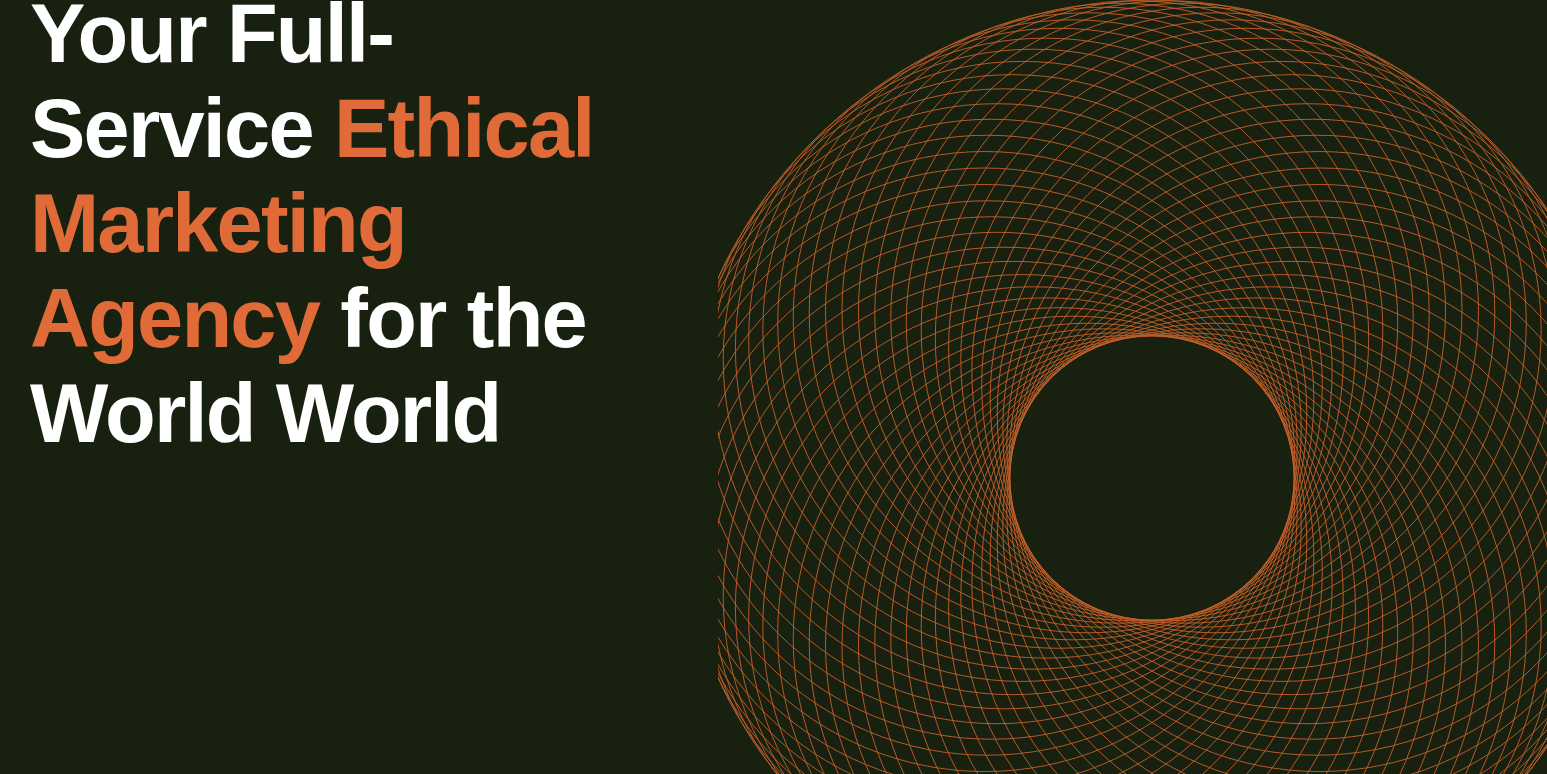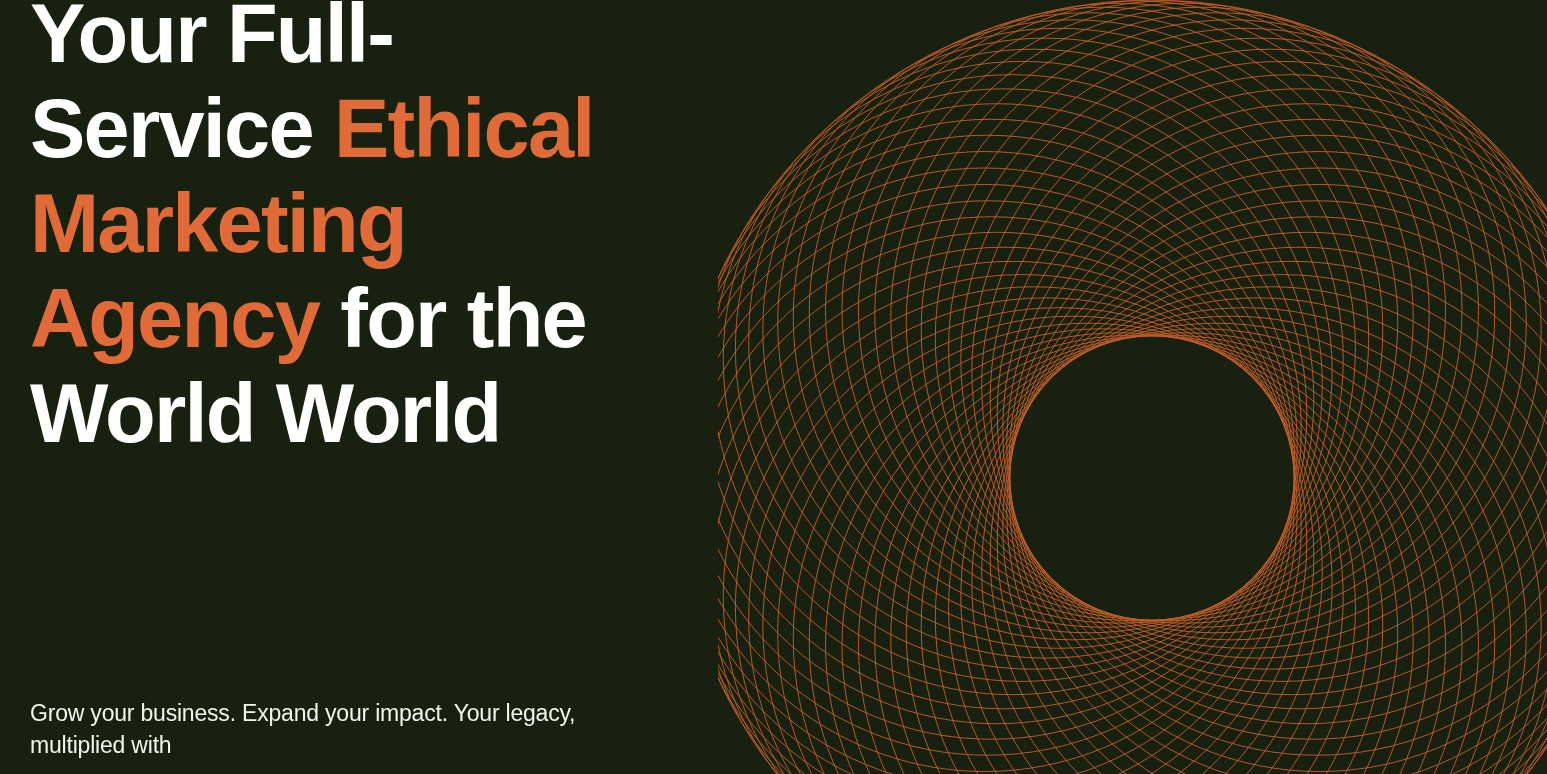--- a/index.html
+++ b/index.html
@@ -152,17 +152,16 @@
           <circle cx="598.77" cy="505.22" r="310" stroke="#C35E2A" stroke-width="1" fill="none" opacity="0.92"></circle>
           <circle cx="601.19" cy="521.53" r="310" stroke="#C35E2A" stroke-width="1" fill="none" opacity="0.92"></circle>
         </g>
     </svg>
   </div>
 
   <div id="copy">
 
     <h1 id="headline"><span class="hl-plain">Your Full-Service </span><span class="hl-accent">Ethical Marketing Agency</span><span class="hl-plain"> for the World World</span></h1>
 
-    <p id="subhead">Grow your business. Expand your impact. Your legacy, multiplied with</p>
 
   </div>
 
 </div>
 
 </body></html>

